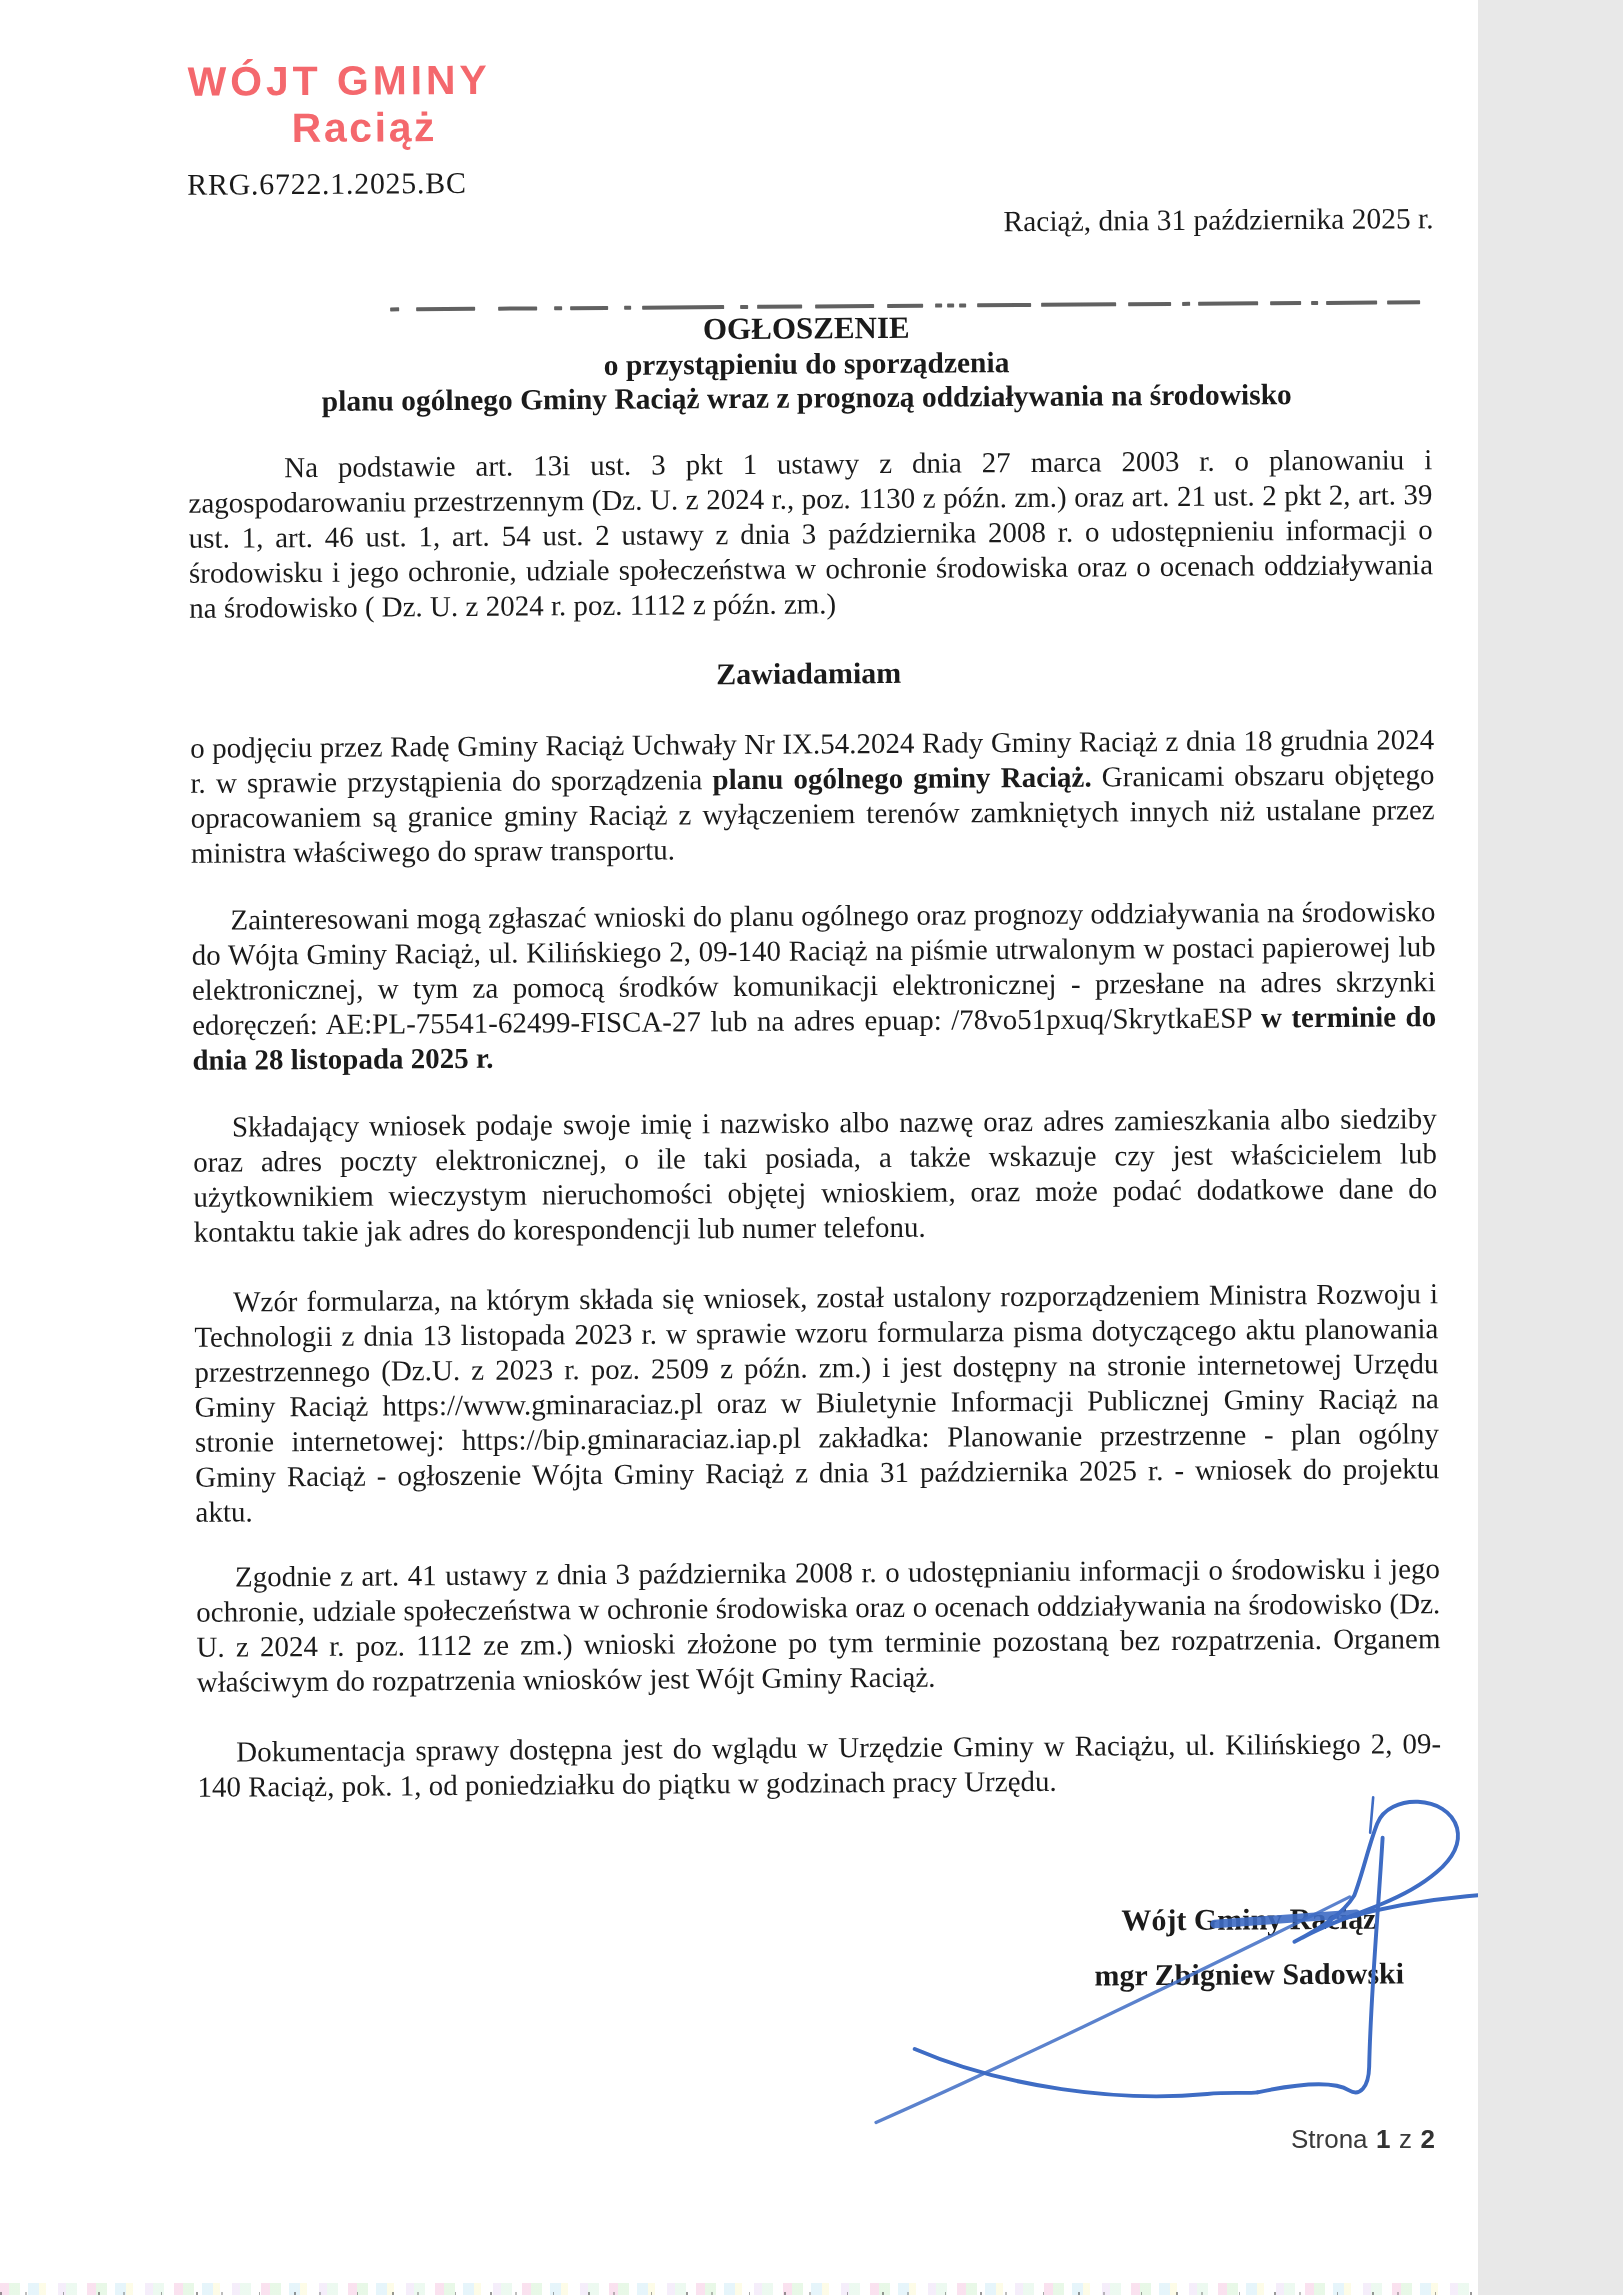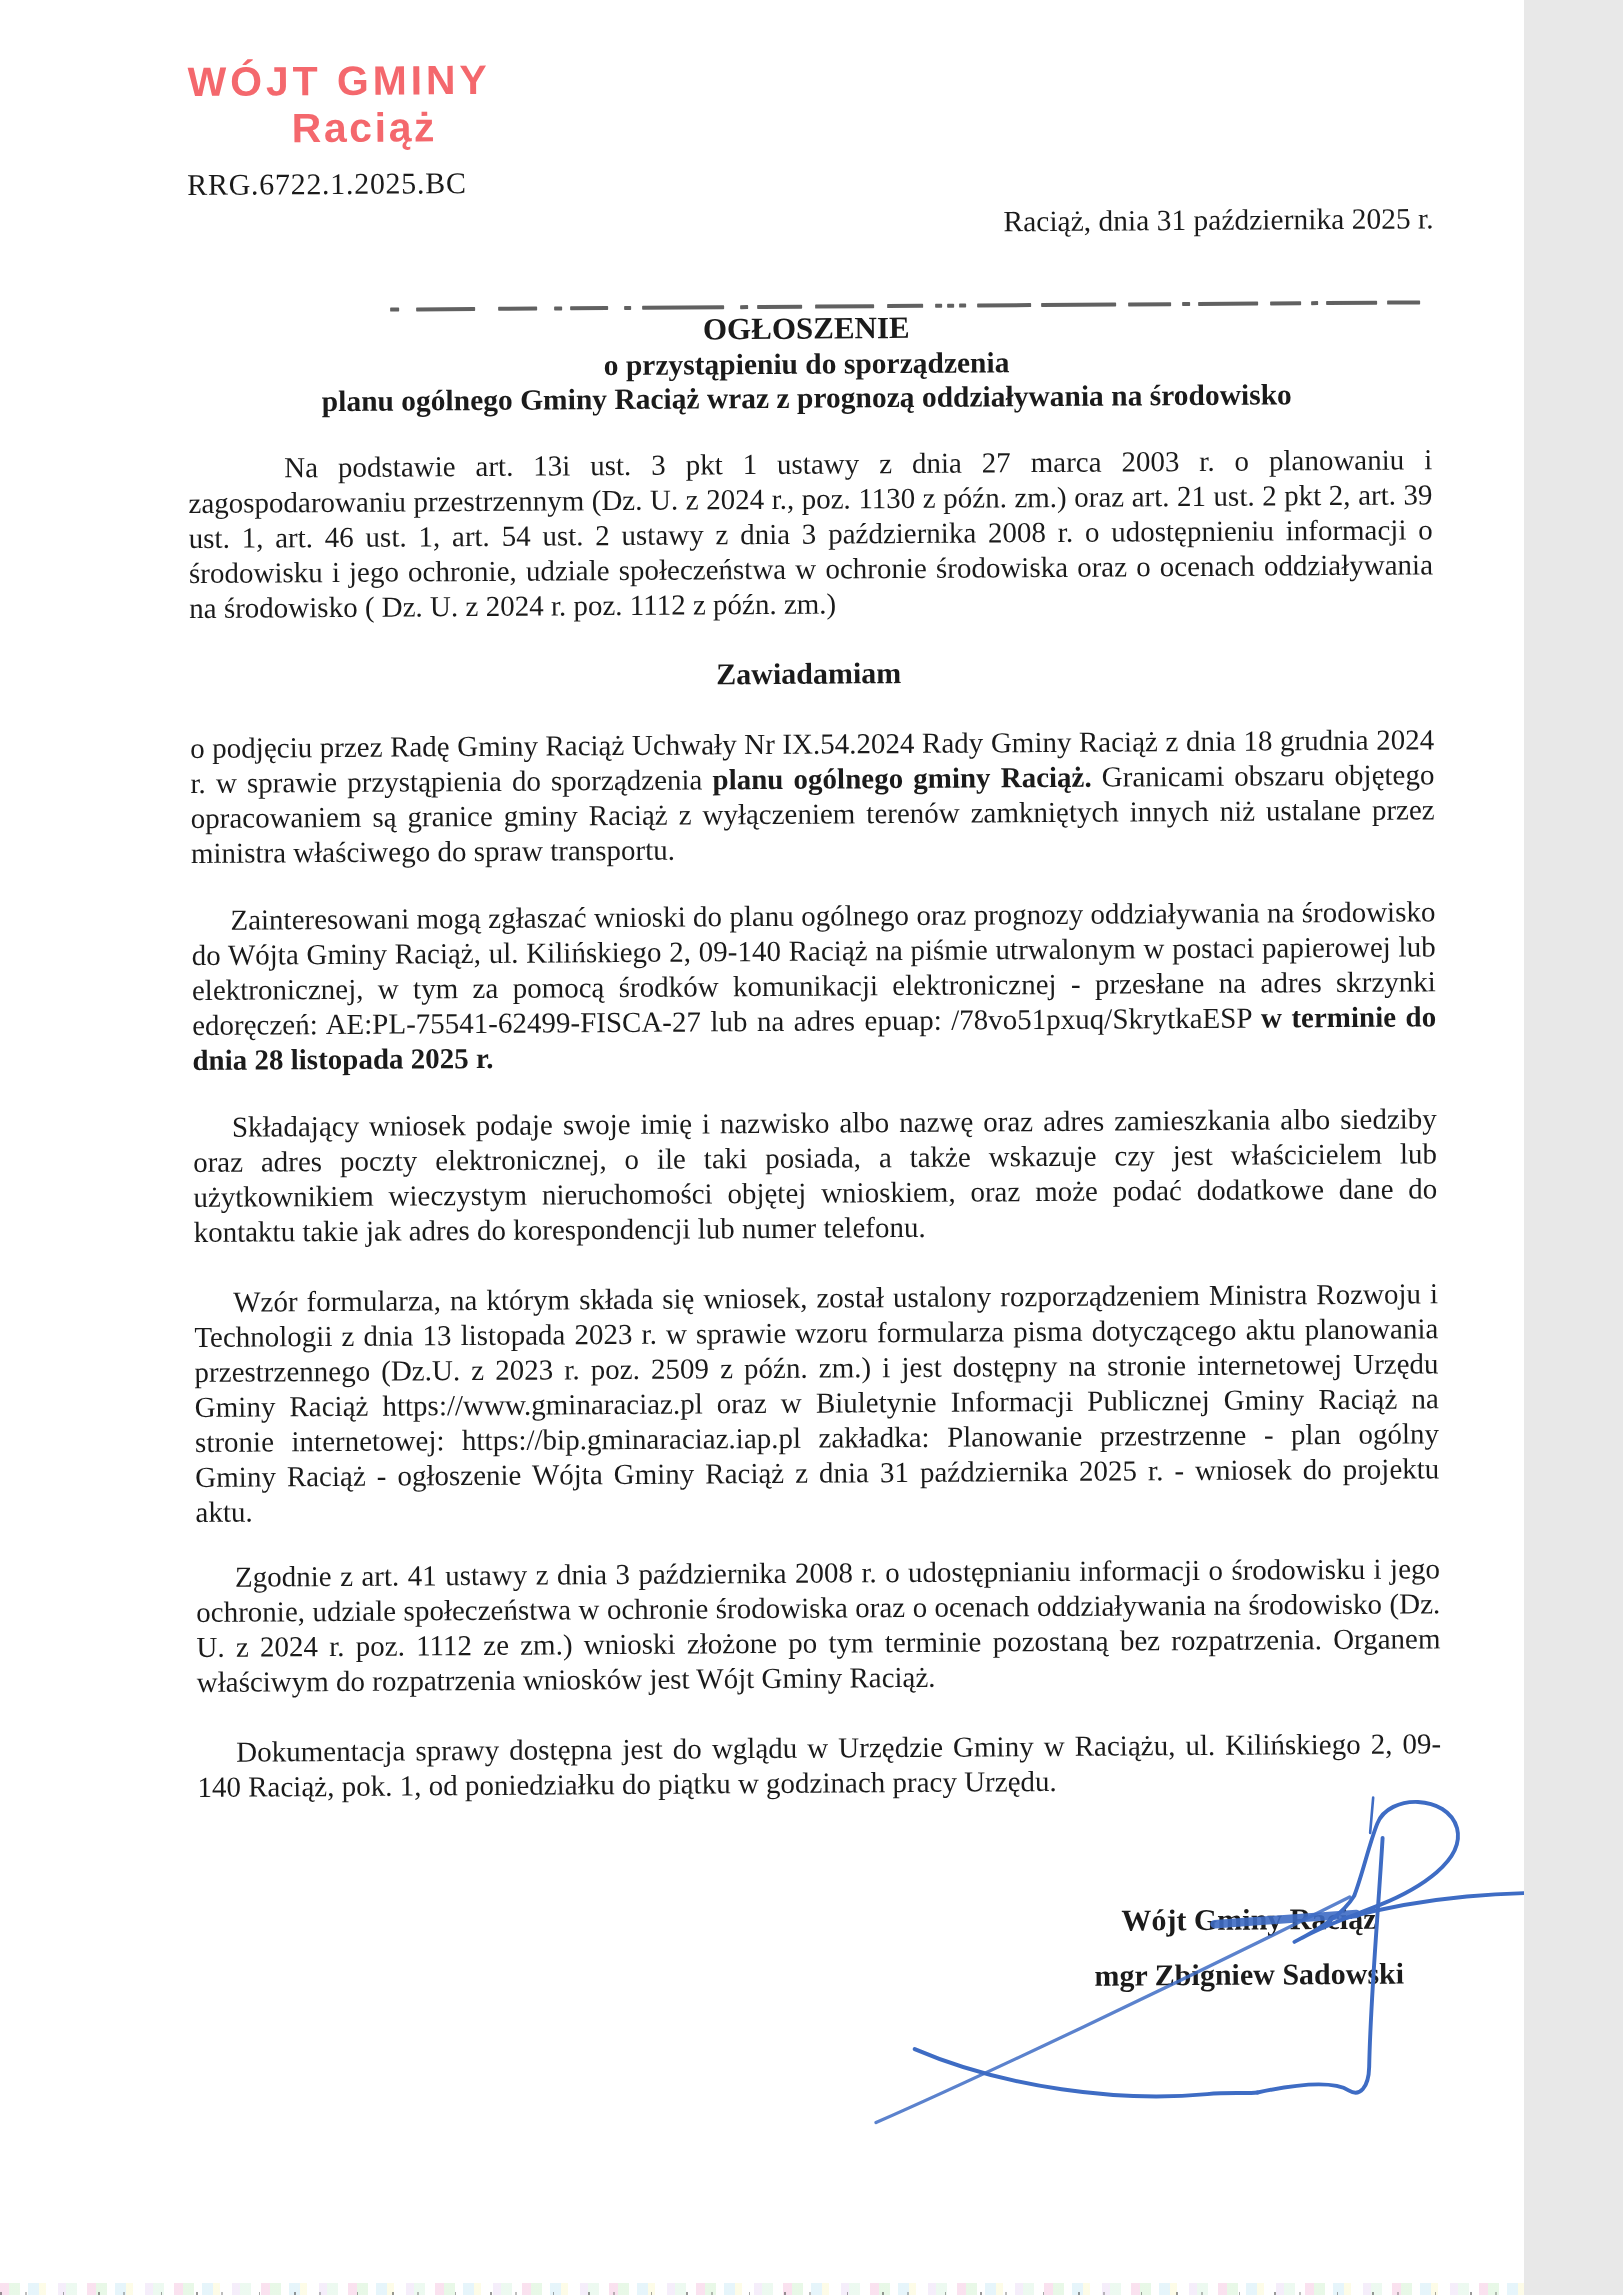--- a/index.html
+++ b/index.html
@@ -3,21 +3,20 @@
 <meta charset="utf-8">
 <style>
   html,body{margin:0;padding:0;background:#e8e8e8;}
   .page{
     position:relative;
     width:1478px;height:2295px;
     background:#ffffff;
     overflow:hidden;
     font-family:"Liberation Serif", serif;
     color:#1b1b1b;
-    padding-left:46px;
   }
   .scan-layer{
     position:absolute;inset:0;
     transform:rotate(-0.4deg);
     transform-origin:50% 50%;
   }
   
   .stamp{
     position:absolute;left:195px;top:55px;width:353px;
     font-family:"Liberation Sans", sans-serif;
@@ -155,17 +154,23 @@
         <path d="M 775 203 C 890 172, 1030 158, 1178 170" stroke="#3e6cc4" stroke-width="6"></path>
         <path d="M 578 210 L 795 196" stroke="#3e6cc4" stroke-width="13" opacity="0.9"></path>
         <path d="M 836 80 C 828 200, 816 320, 813 430 C 812 462, 798 476, 782 466 C 757 450, 700 456, 642 468" stroke="#3e6cc4" stroke-width="6"></path>
         <path d="M 118 398 C 255 458, 430 482, 565 470 C 600 467, 625 470, 642 468" stroke="#3e6cc4" stroke-width="6"></path>
         <path d="M 822 18 L 817 72" stroke="#3e6cc4" stroke-width="4"></path>
       </g>
     </svg>
 
   </div>
 
+  <div class="footer">
+    <span>Strona</span>
+    <span class="num">1</span>
+    <span>z</span>
+    <span class="num">2</span>
+  </div>
 
   <div class="noise-band"></div>
 
 </div>
 
 
 </body></html>

